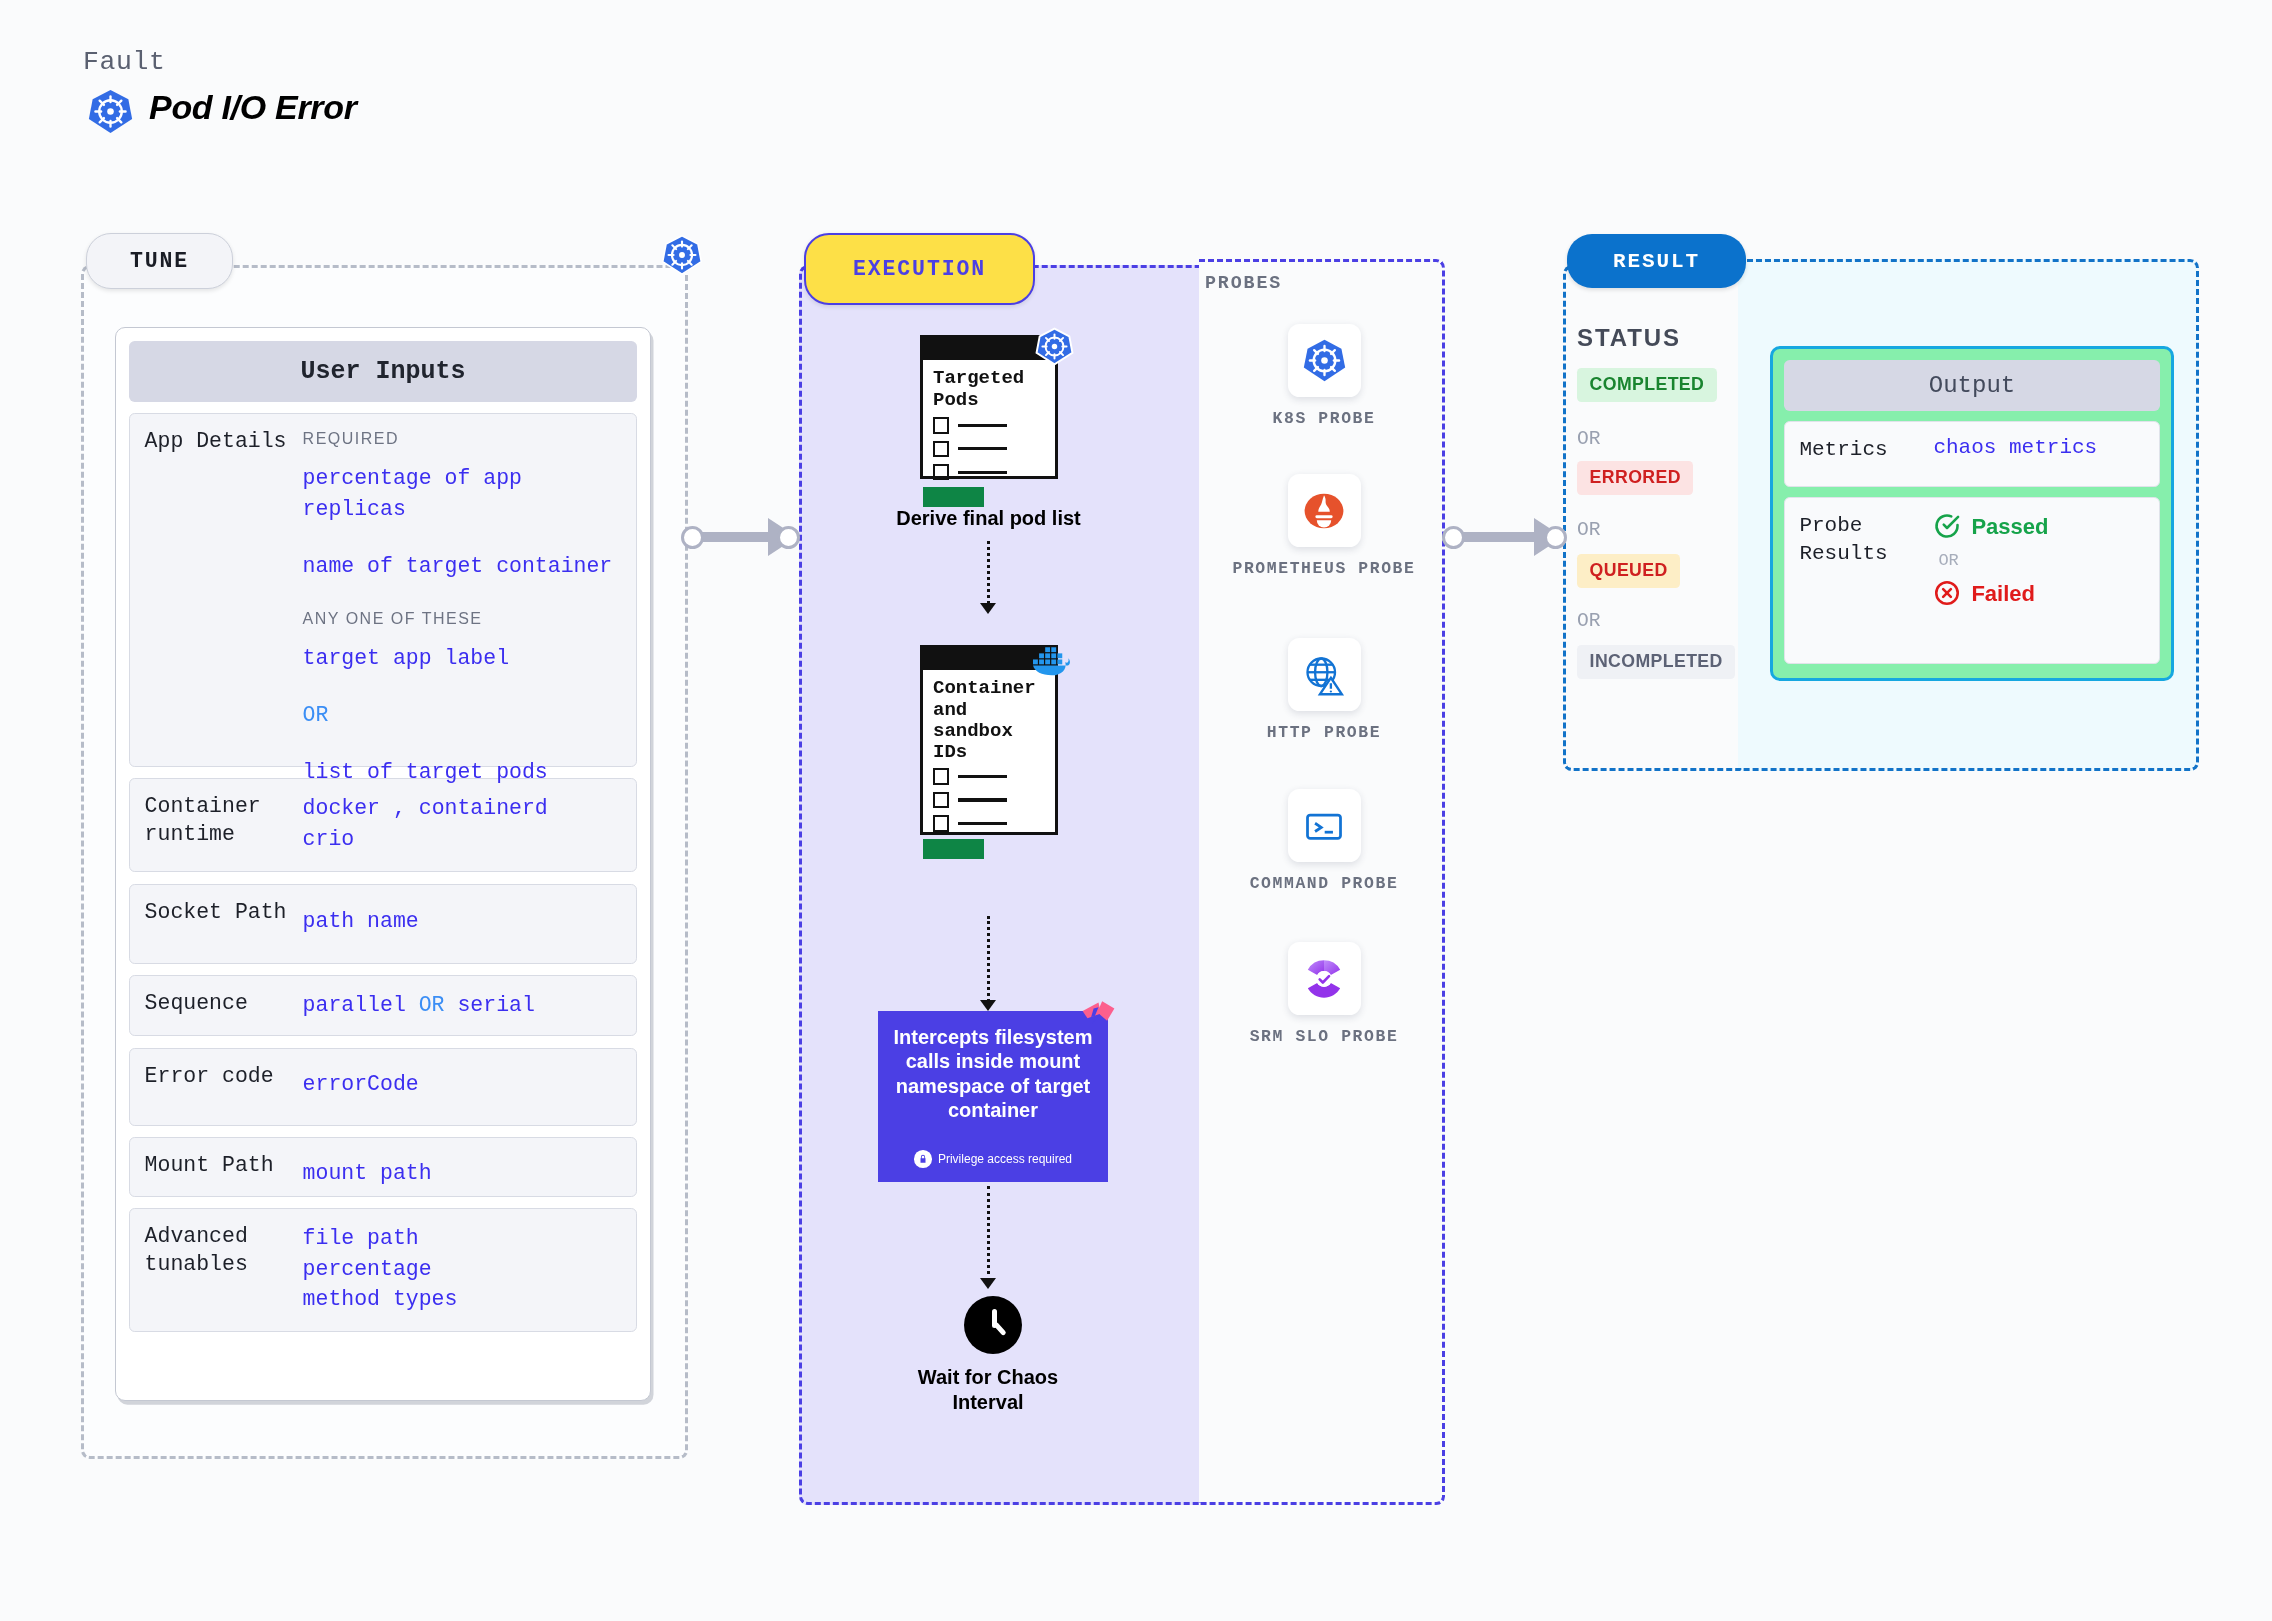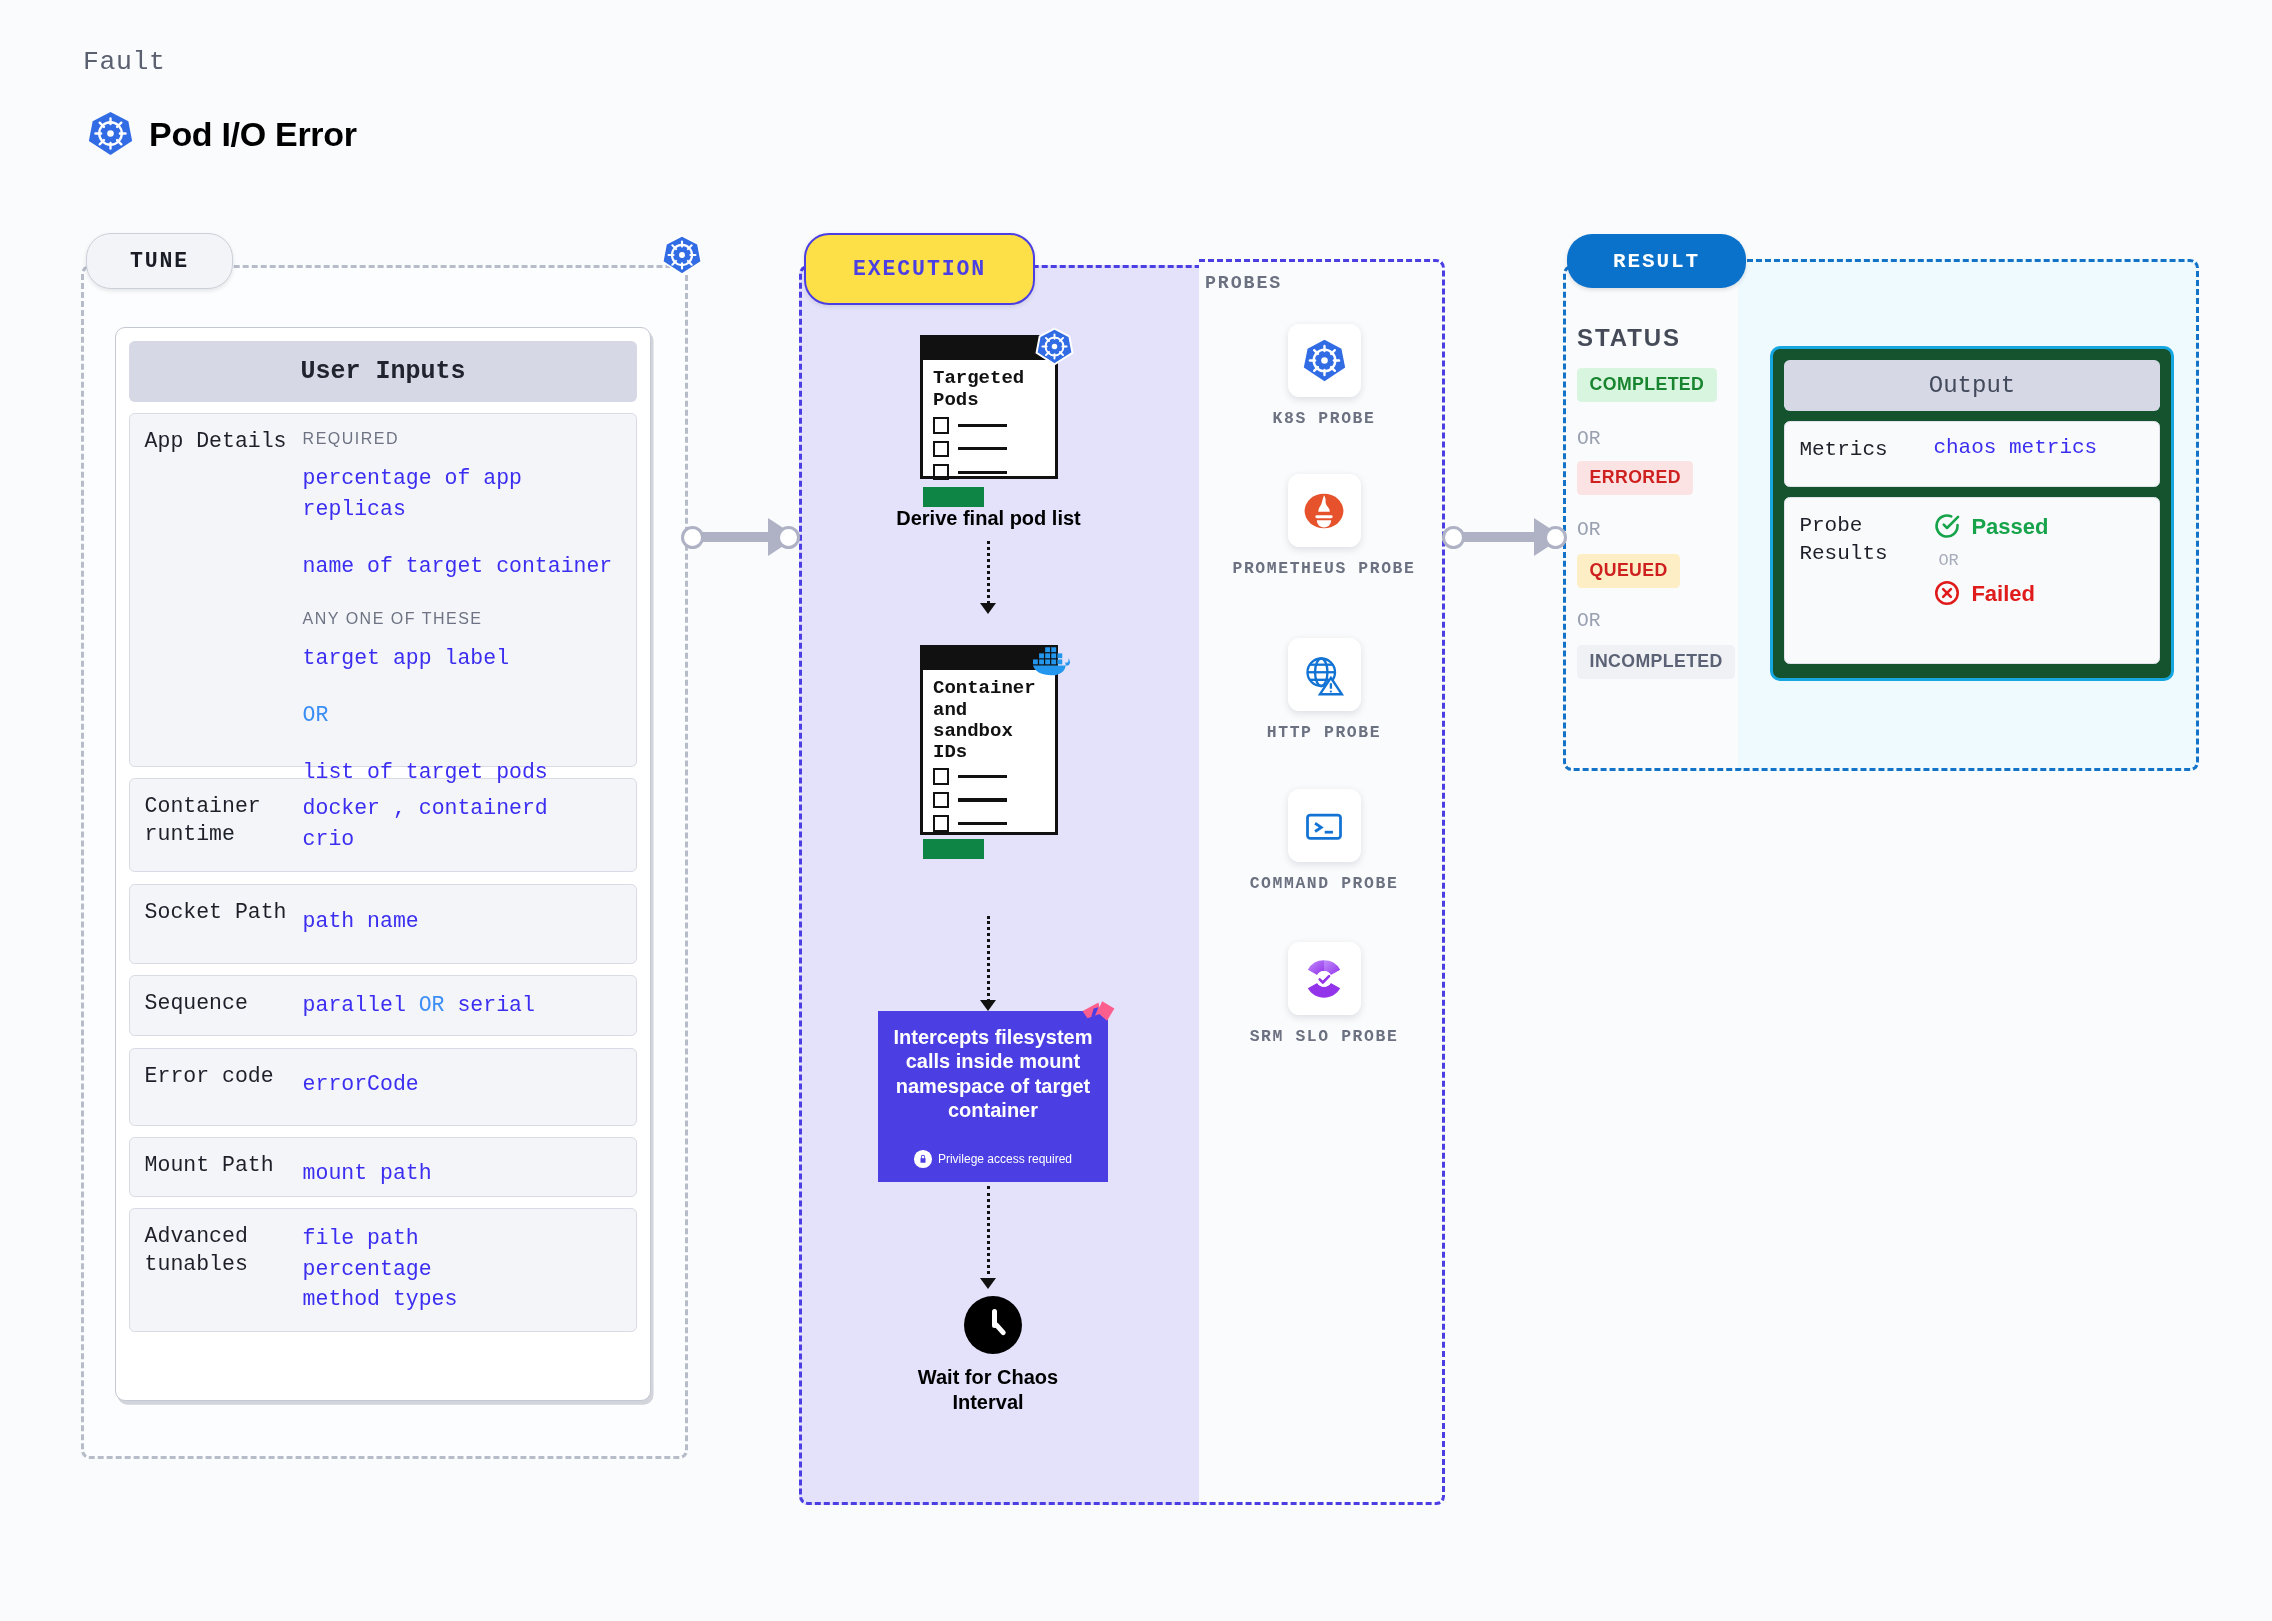--- a/index.html
+++ b/index.html
@@ -11,22 +11,22 @@
   }
   .page { position: relative; width: 2273px; height: 1622px; }
 
   
   .fault-label {
     position: absolute; left: 83px; top: 47px;
     font-family: "Liberation Mono", monospace;
     font-size: 26.5px; color: #5a6070; letter-spacing: 0.6px;
   }
   .title-row {
-    position: absolute; left: 87px; top: 110px;
-    display: flex; align-items: center; gap: 15px;
+    position: absolute; left: 87px; top: 88px;
+    display: flex; align-items: flex-start; gap: 15px; font-style: italic;
   }
   .title-text {
     font-size: 34px; font-weight: bold; color: #000;
     letter-spacing: -0.3px;
   }
 
   
   .zone {
     position: absolute;
     border-radius: 8.8px;
@@ -261,21 +261,21 @@
   .or-sep {
     position: absolute; left: 1577px;
     font-family: "Liberation Mono", monospace;
     font-size: 19.6px; color: #99a0b0;
   }
 
   
   .out-card {
     position: absolute; left: 1770px; top: 346px;
     width: 404px; height: 335px;
-    background: #14532d; border: 3.2px solid #16a7e0;
+    background: #86efac; border: 3.2px solid #16a7e0;
     border-radius: 10px; padding: 11.4px;
   }
   .out-head {
     height: 51px; background: #d6d8e5; border-radius: 5.7px;
     display: flex; align-items: center; justify-content: center;
     font-family: "Liberation Mono", monospace;
     font-size: 24px; color: #434a5c;
   }
   .out-row {
     margin-top: 10px; background: #f9fafc;

